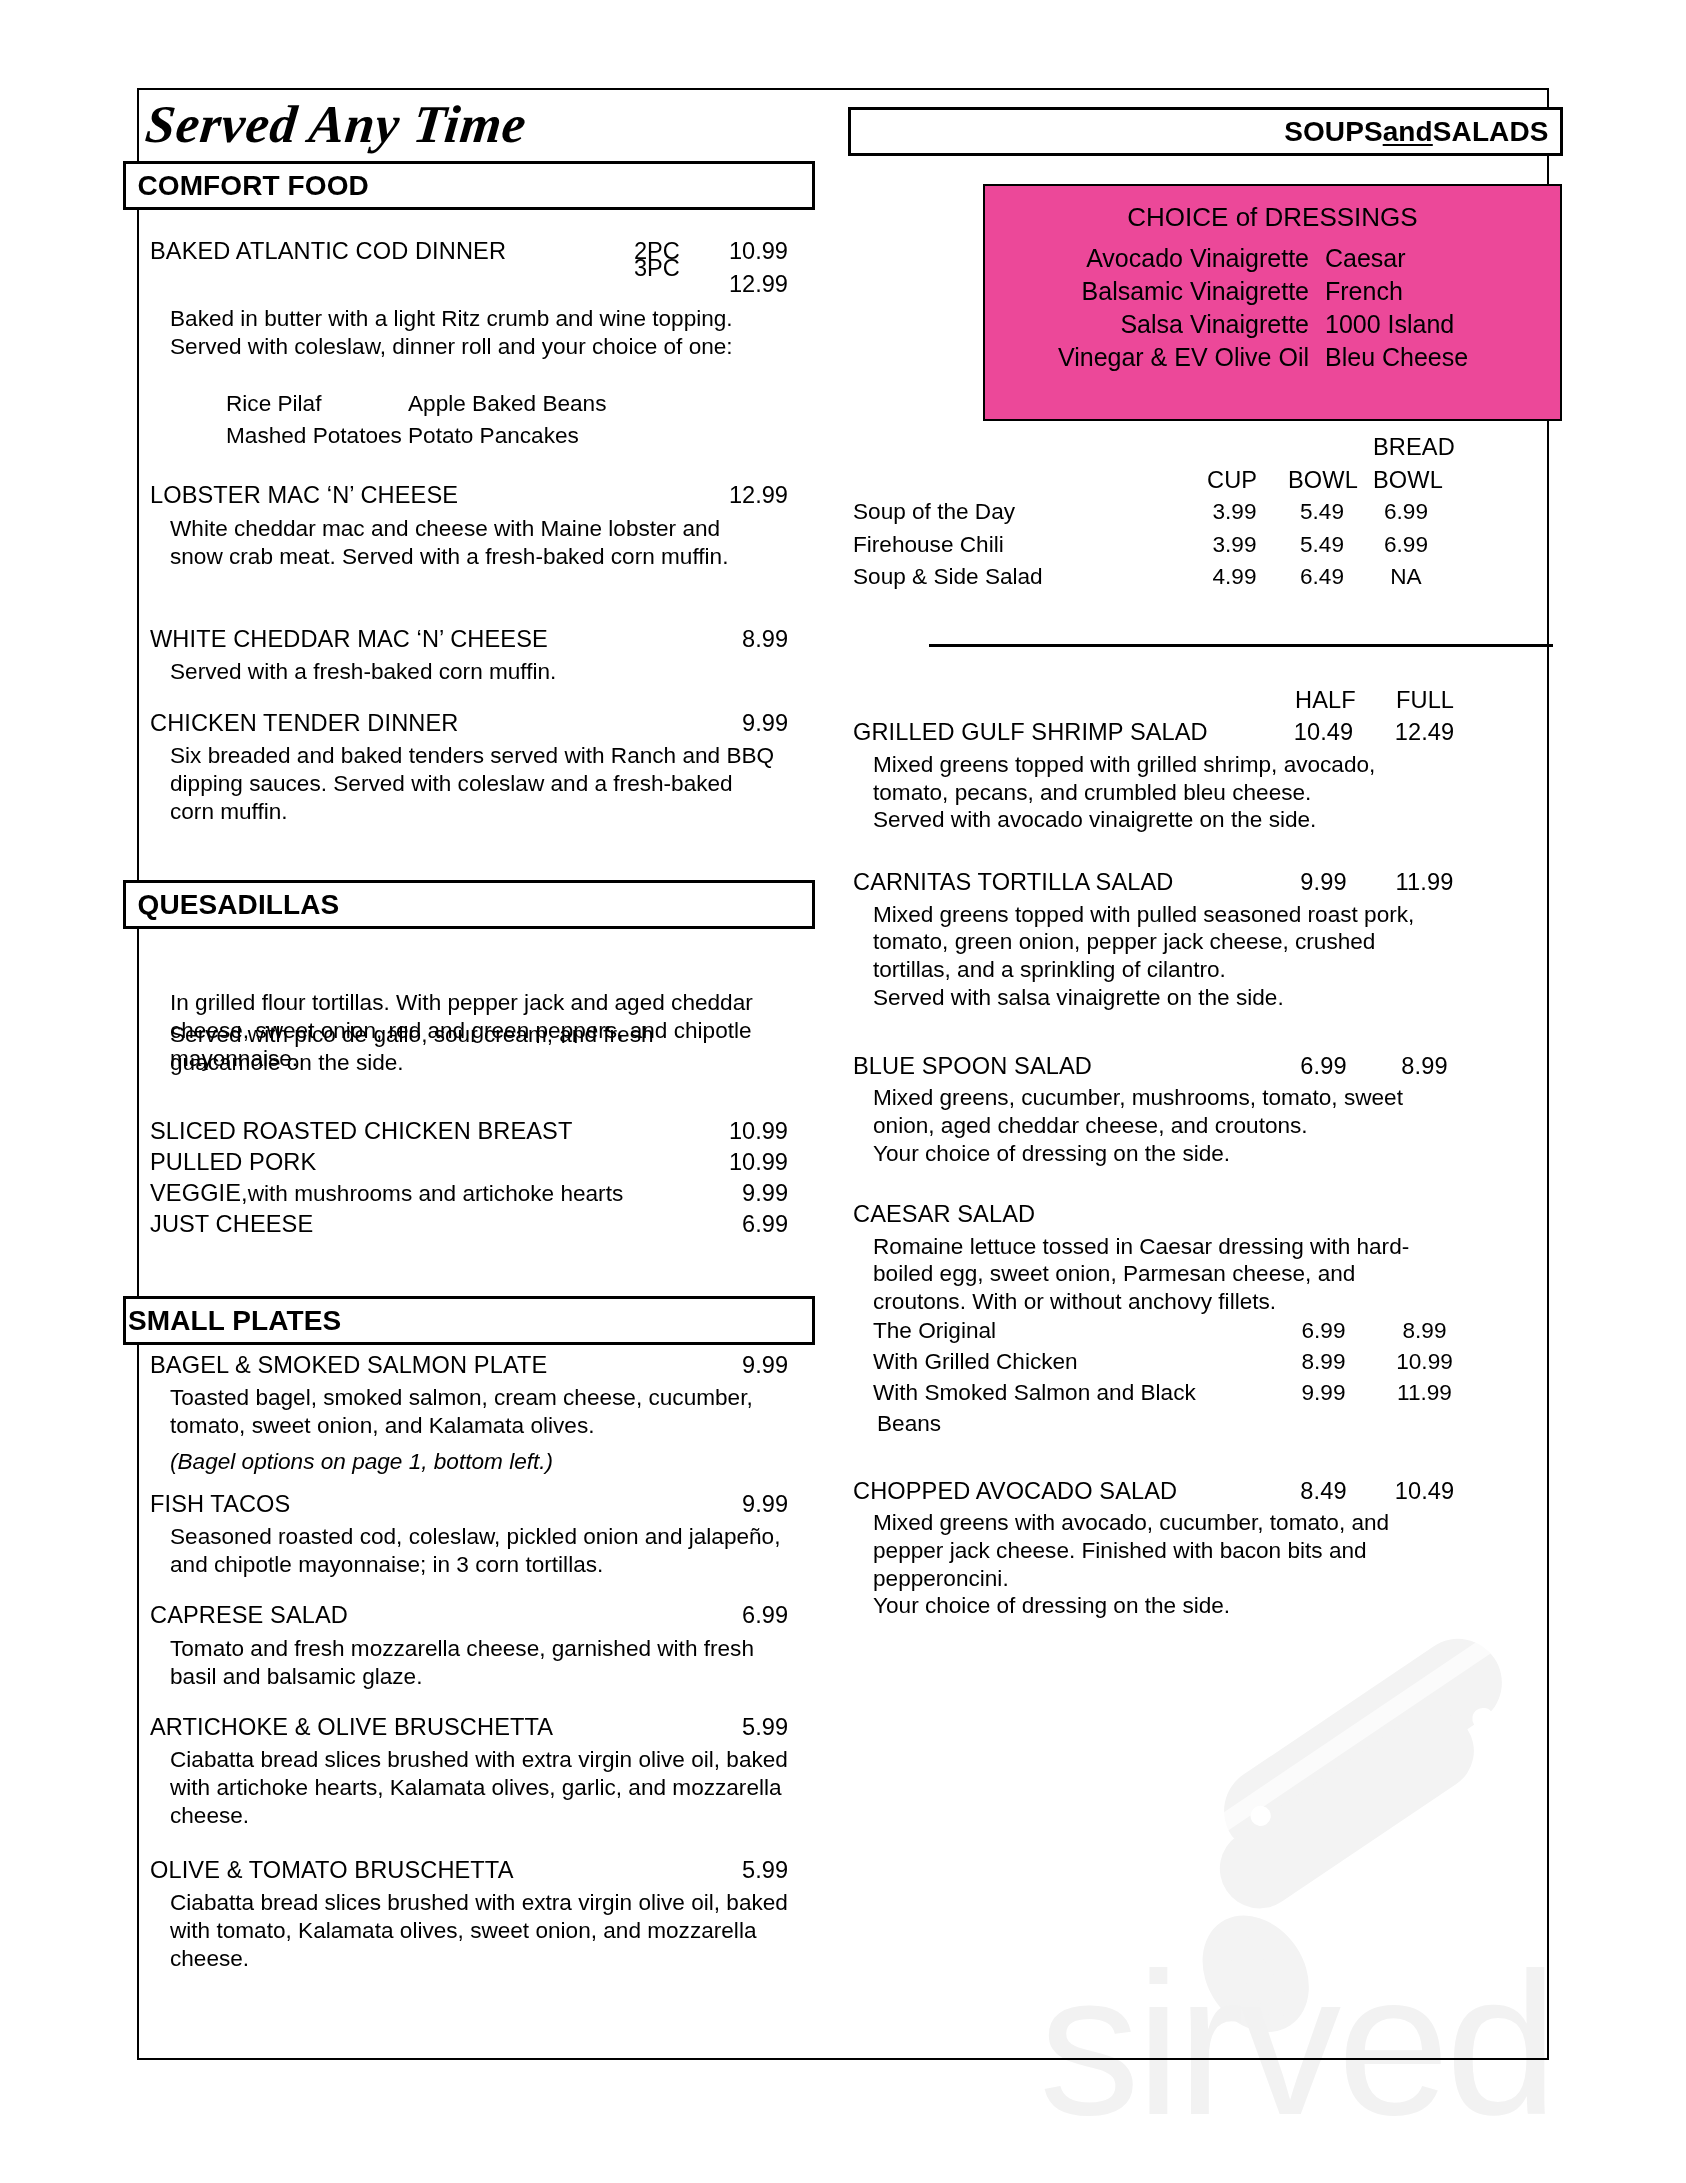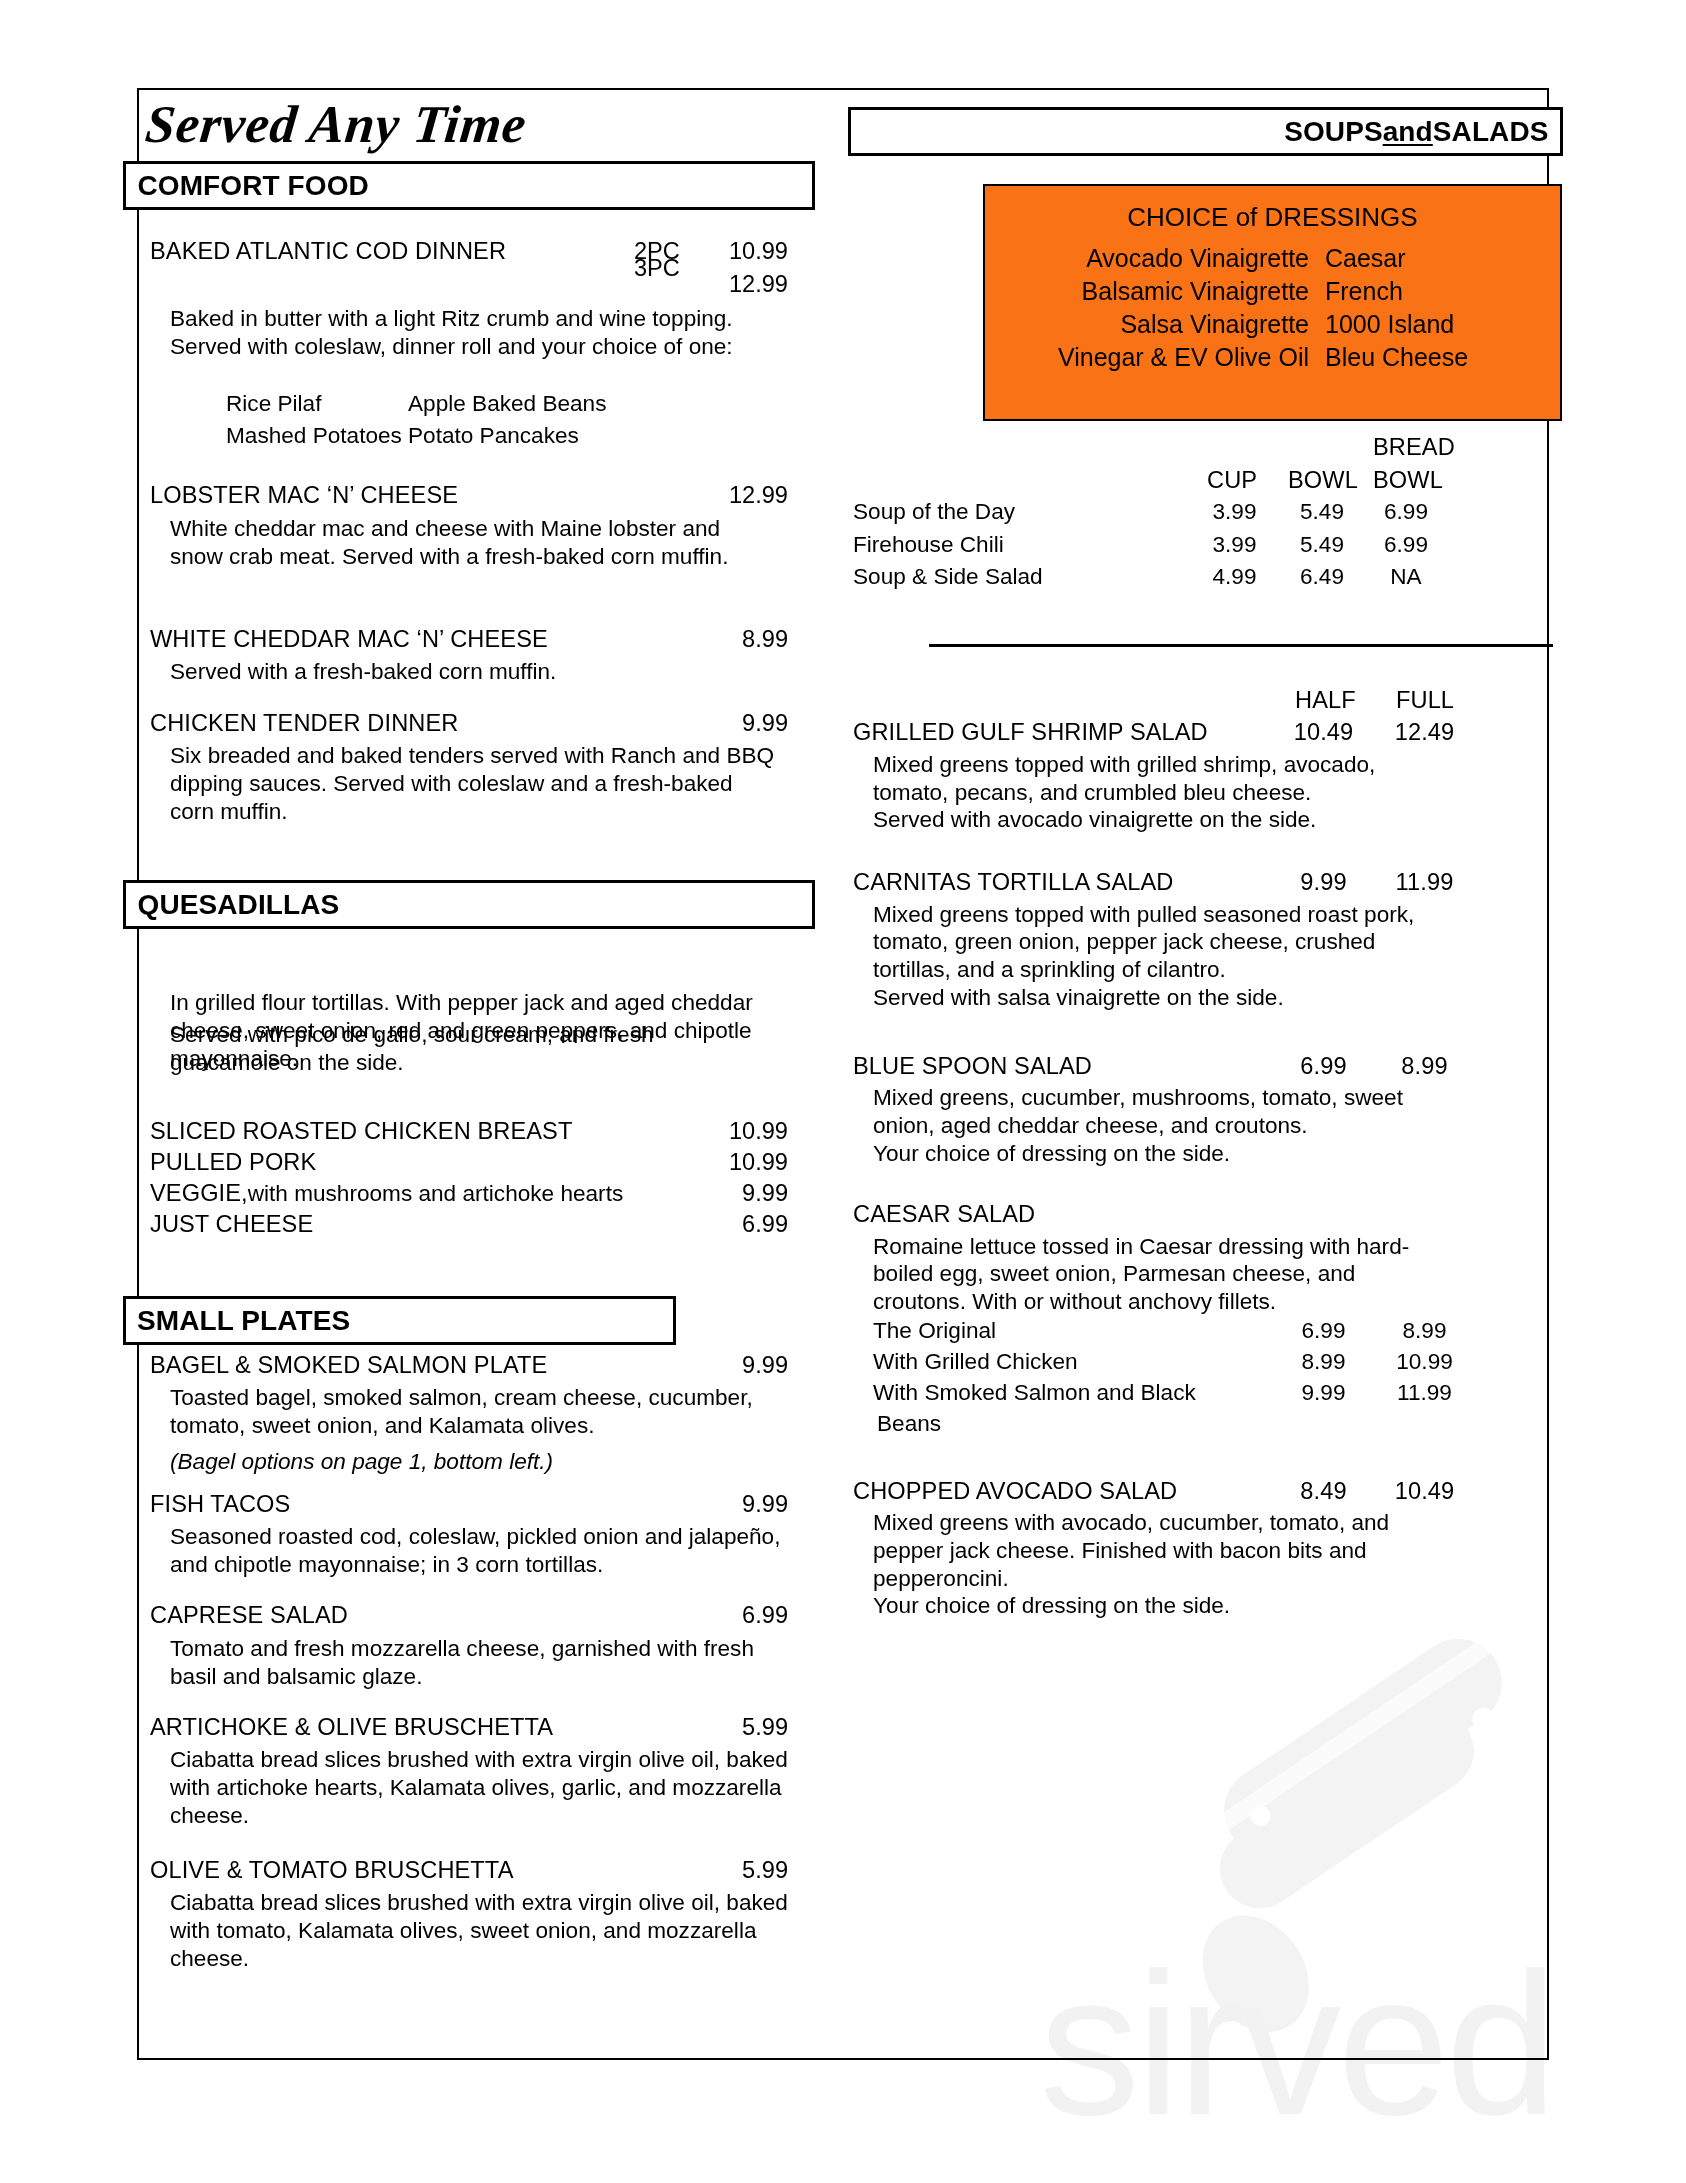--- a/index.html
+++ b/index.html
@@ -75,31 +75,31 @@
   <div id="script-title">Served Any Time</div>
 
   <div class="hdrbox" style="left:123px;top:161px;width:692px;height:49px;padding-left:11.5px;">
     <span class="lbl">COMFORT FOOD</span>
   </div>
 
   <div class="hdrbox" style="left:123px;top:880px;width:692px;height:49px;padding-left:11.5px;">
     <span class="lbl">QUESADILLAS</span>
   </div>
 
-  <div class="hdrbox" style="left:123px;top:1296px;width:553px;height:49px;padding-left:11px;">
+  <div class="hdrbox" style="left:123px;top:1296px;width:692px;height:49px;padding-left:2px;">
     <span class="lbl">SMALL PLATES</span>
   </div>
 
   <div class="hdrbox" style="left:848px;top:107px;width:715px;height:49px;justify-content:flex-end;padding-right:11.5px;">
     <span class="lbl">SOUPS </span>
       <span class="lbl" style="text-decoration:underline;text-underline-offset:3.4px;">and</span>
       <span class="lbl"> SALADS</span>
   </div>
 
-  <div style="position:absolute;left:983px;top:184px;width:579px;height:237px;border:2px solid #000;box-sizing:border-box;background:#f97316;z-index:3;">
+  <div style="position:absolute;left:983px;top:184px;width:579px;height:237px;border:2px solid #000;box-sizing:border-box;background:#ec4899;z-index:3;">
     <div style="text-align:center;font-size:26px;margin-top:16px;">CHOICE of DRESSINGS</div>
     <div style="margin-top:9.4px;">
       <div class="drow" style="display:flex;font-size:25px;line-height:33px;">
         <div style="width:324px;text-align:right;">Avocado Vinaigrette</div>
         <div style="width:16px;"></div>
         <div>Caesar</div>
       </div>
       <div class="drow" style="display:flex;font-size:25px;line-height:33px;">
         <div style="width:324px;text-align:right;">Balsamic Vinaigrette</div>
         <div style="width:16px;"></div>

